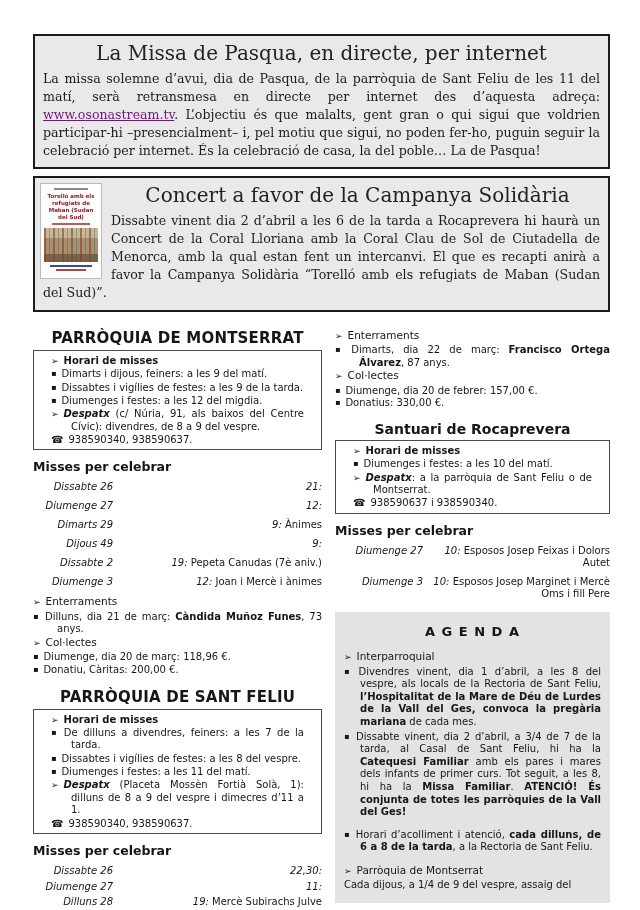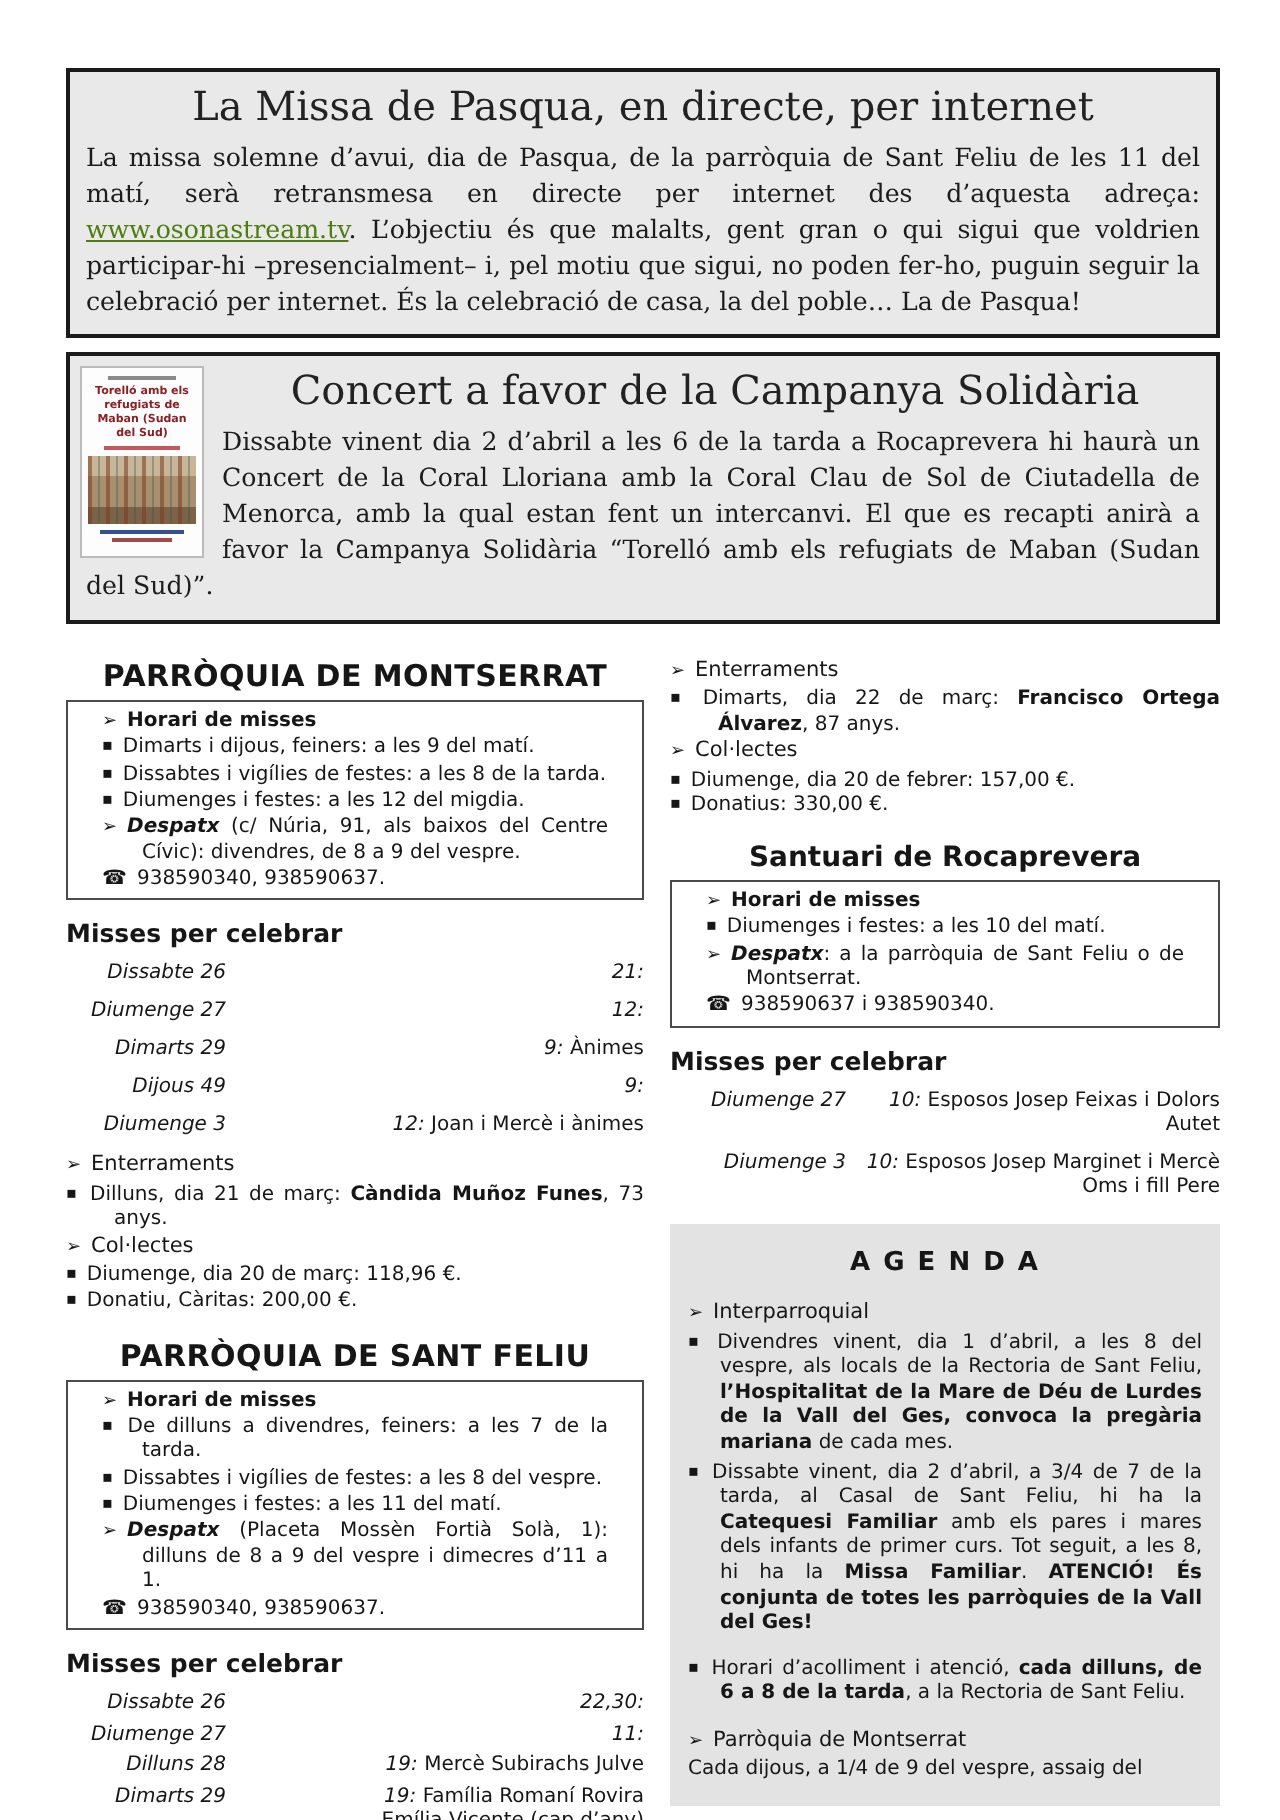--- a/index.html
+++ b/index.html
@@ -4,21 +4,21 @@
 <style>
   * { margin:0; padding:0; box-sizing:border-box; }
   html,body { background:#fff; }
   body { width:640px; height:910px; color:#161616; font-family:"DejaVu Sans",sans-serif; overflow:hidden; }
   .page { width:640px; height:856px; padding:34px 30px 0 33px; position:relative; }
 
   
   .notice { border:2px solid #1b1b1b; background:#e9e9e9; font-family:"DejaVu Serif",serif; }
   .notice-title { font-size:20px; text-align:center; padding:5px 4px 3px; color:#222; }
   .notice-body { font-size:12.6px; line-height:1.42; text-align:justify; padding:2px 8px 8px; color:#1c1c1c; }
-  .notice-body a { color:#4d7c0f; text-decoration:underline; }
+  .notice-body a { color:#701a75; text-decoration:underline; }
   .notice + .notice { margin-top:7px; }
 
   
   .poster { float:left; width:62px; height:96px; margin:5px 9px 4px 5px; background:#fdfdfd; border:1px solid #bbb; padding:4px 3px; text-align:center; font-family:"DejaVu Sans",sans-serif; }
   .p-bar { height:2px; margin:0 10px 3px; background:#8a8a8a; }
   .p-title { font-size:5.5px; font-weight:bold; color:#8c1f24; line-height:1.25; margin-bottom:2px; }
   .p-sub { height:2px; margin:2px 8px 3px; background:#c4575c; }
   .p-photo { height:34px; margin:1px 0 3px;
      background:
        repeating-linear-gradient(90deg, rgba(120,60,35,.55) 0 2px, rgba(0,0,0,0) 2px 5px, rgba(40,90,90,.35) 5px 6px, rgba(0,0,0,0) 6px 9px),
@@ -91,21 +91,21 @@
 
   <div class="cols">
 
     <div class="col-l">
 
       <div class="big-h">PARRÒQUIA DE MONTSERRAT</div>
 
       <div class="info-box">
         <div class="line"><span class="glyph arrow-g">➢</span><span class="seg-b">Horari de misses</span></div>
         <div class="line hang"><span class="glyph bullet-g">▪</span><span>Dimarts i dijous, feiners: a les 9 del matí.</span></div>
-        <div class="line hang"><span class="glyph bullet-g">▪</span><span>Dissabtes i vigílies de festes: a les 8 de la tarda.</span></div>
+        <div class="line hang"><span class="glyph bullet-g">▪</span><span>Dissabtes i vigílies de festes: a les 9 de la tarda.</span></div>
         <div class="line hang"><span class="glyph bullet-g">▪</span><span>Diumenges i festes: a les 12 del migdia.</span></div>
         <div class="line hang"><span class="glyph arrow-g">➢</span><span><span class="seg-bi">Despatx</span><span> (c/ Núria, 91, als baixos del Centre Cívic): divendres, de 8 a 9 del vespre.</span></span></div>
         <div class="line"><span class="glyph phone-g">☎</span><span>938590340, 938590637.</span></div>
       </div>
 
       <div class="mh">Misses per celebrar</div>
       <div class="mtable sp-wide">
         <div class="mrow">
             <span class="mday">Dissabte 26</span>
             <span class="mval"><span class="mtime">21:</span> <span class="mdesc"></span></span>
@@ -114,20 +114,24 @@
             <span class="mday">Diumenge 27</span>
             <span class="mval"><span class="mtime">12:</span> <span class="mdesc"></span></span>
           </div>
         <div class="mrow">
             <span class="mday">Dimarts 29</span>
             <span class="mval"><span class="mtime">9:</span> <span class="mdesc">Ànimes</span></span>
           </div>
         <div class="mrow">
             <span class="mday">Dijous 49</span>
             <span class="mval"><span class="mtime">9:</span> <span class="mdesc"></span></span>
+          </div>
+        <div class="mrow">
+            <span class="mday">Dissabte 2</span>
+            <span class="mval"><span class="mtime">19:</span> <span class="mdesc">Pepeta Canudas (7è aniv.)</span></span>
           </div>
         <div class="mrow">
             <span class="mday">Diumenge 3</span>
             <span class="mval"><span class="mtime">12:</span> <span class="mdesc">Joan i Mercè i ànimes</span></span>
           </div>
       </div>
 
       <div class="sect">
         <div class="sect-h"><span class="glyph arrow-g">➢</span><span>Enterraments</span></div>
         <div class="hang"><span class="glyph bullet-g">▪</span><span><span>Dilluns, dia 21 de març: </span><span class="seg-b">Càndida Muñoz Funes</span><span>, 73 anys.</span></span></div>

